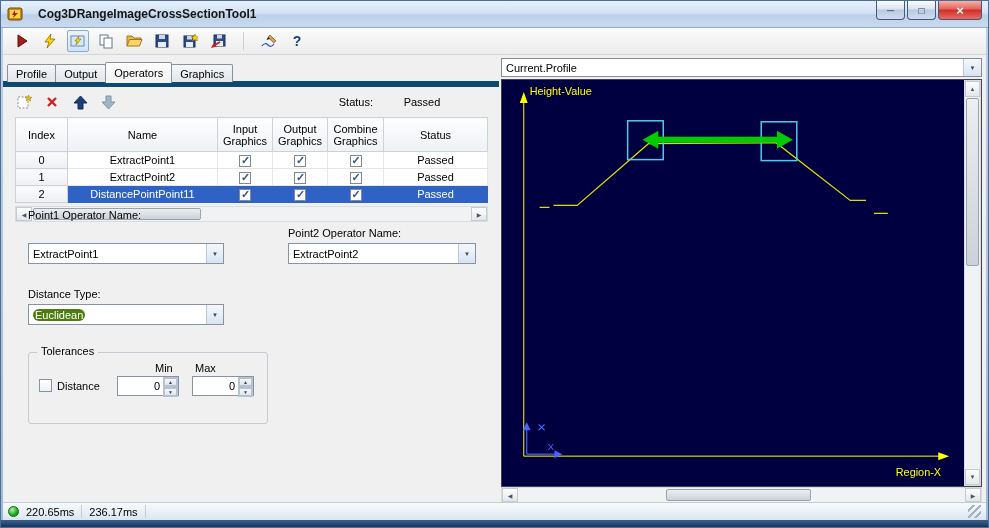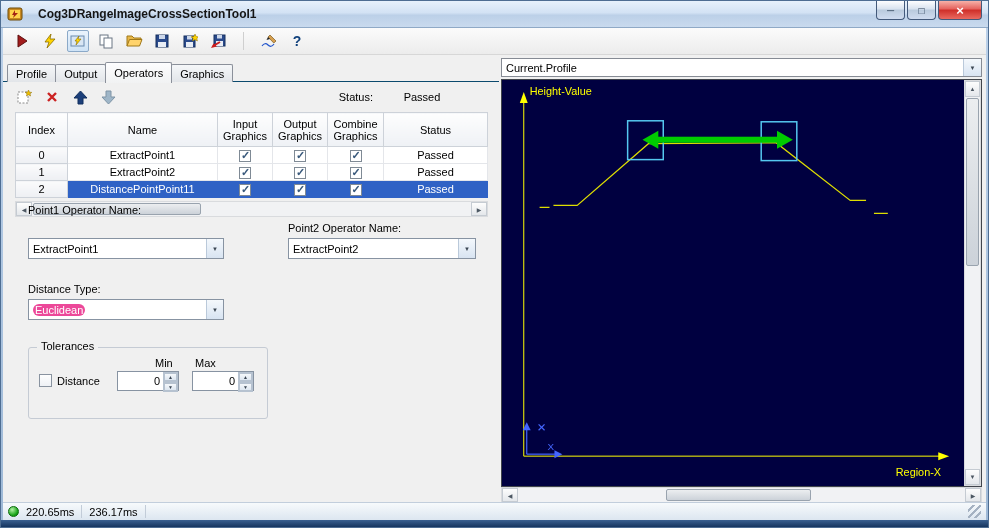--- a/index.html
+++ b/index.html
@@ -30,21 +30,21 @@
   
   .main { position:absolute; top:54px; left:2px; right:2px; bottom:25px; background:#f0f0f0; }
   .left-panel { position:absolute; left:0; top:0; width:496px; height:100%; }
   .right-panel { position:absolute; left:496px; right:2px; top:0; height:100%; }
 
   
   .tabs { position:absolute; left:4px; top:6px; height:21px; display:flex; align-items:flex-end; z-index:3; }
   .tab { height:18px; padding:0 8px; background:linear-gradient(#f5f7f9,#e2e5e9); border:1px solid #8b909a; border-bottom:none;
     border-radius:2px 2px 0 0; margin-right:-1px; display:flex; align-items:center; }
   .tab.active { height:21px; background:linear-gradient(#fdfdfe,#f1f2f3); position:relative; z-index:4; margin-bottom:-1px; }
-  .tabpage { position:absolute; top:26px; left:0; right:0; bottom:0; border-top:1px solid #0c4a6e; background:#f0f0f0; }
+  .tabpage { position:absolute; top:26px; left:0; right:0; bottom:0; border-top:6px solid #0c4a6e; background:#f0f0f0; }
 
   
   .optoolbar { position:absolute; top:4px; left:12px; right:10px; height:22px; display:flex; align-items:center; gap:10px; }
   .op-btn { width:18px; height:18px; display:flex; align-items:center; justify-content:center; }
   .status-value { width:78px; text-align:center; margin-right:28px; }
 
   
   .grid { position:absolute; left:12px; top:30px; width:473px; border-collapse:collapse; table-layout:fixed; background:#fff;
     border:1px solid #8a96a4; }
   .grid th { height:34px; border:1px solid #cdd2d9; background:linear-gradient(#fefefe,#eef1f5); font-weight:normal; padding:0 1px; }
@@ -64,21 +64,21 @@
   .sb.h .thumb { top:1px; bottom:1px; }
   .sb.v { flex-direction:column; }
   .sb.v .arr { height:16px; width:100%; }
   .sb.v .thumb { left:1px; right:1px; }
 
   
   .lbl { position:absolute; white-space:nowrap; }
   .combo { position:absolute; height:21px; background:#fff; border:1px solid #8793a2; display:flex; align-items:stretch; }
   .combo .ctxt { flex:1; display:flex; align-items:center; padding:0 4px; overflow:hidden; white-space:nowrap; }
   .combo .cbtn { width:17px; background:linear-gradient(#f4f8fc,#d8e4f2); border-left:1px solid #bac9da; display:flex; align-items:center; justify-content:center; font-size:6px; color:#3c4754; }
-  .sel { background:#ec4899; color:#fff; padding:0 2px;border-radius:6px; }
+  .sel { background:#4d7c0f; color:#fff; padding:0 2px;border-radius:6px; }
 
   .groupbox { position:absolute; border:1px solid #c5cbd4; border-radius:3px; }
   .groupbox .legend { position:absolute; top:-8px; left:8px; background:#f0f0f0; padding:0 4px; }
 
   .wincb { display:inline-block; width:13px; height:13px; border:1px solid #8993a0; background:linear-gradient(#fefefe,#eef1f5); vertical-align:middle; }
   .numeric { position:absolute; width:62px; height:20px; border:1px solid #8793a2; background:#fff; display:flex; }
   .numeric .nval { flex:1; text-align:right; padding:3px 3px 0 0; }
   .numeric .spin { width:15px; display:flex; flex-direction:column; }
   .numeric .spin span { flex:1; background:linear-gradient(#f5f8fb,#dde6f0); border:1px solid #b6c2d0; display:flex; align-items:center; justify-content:center; font-size:5px; color:#3c4754; }
 

